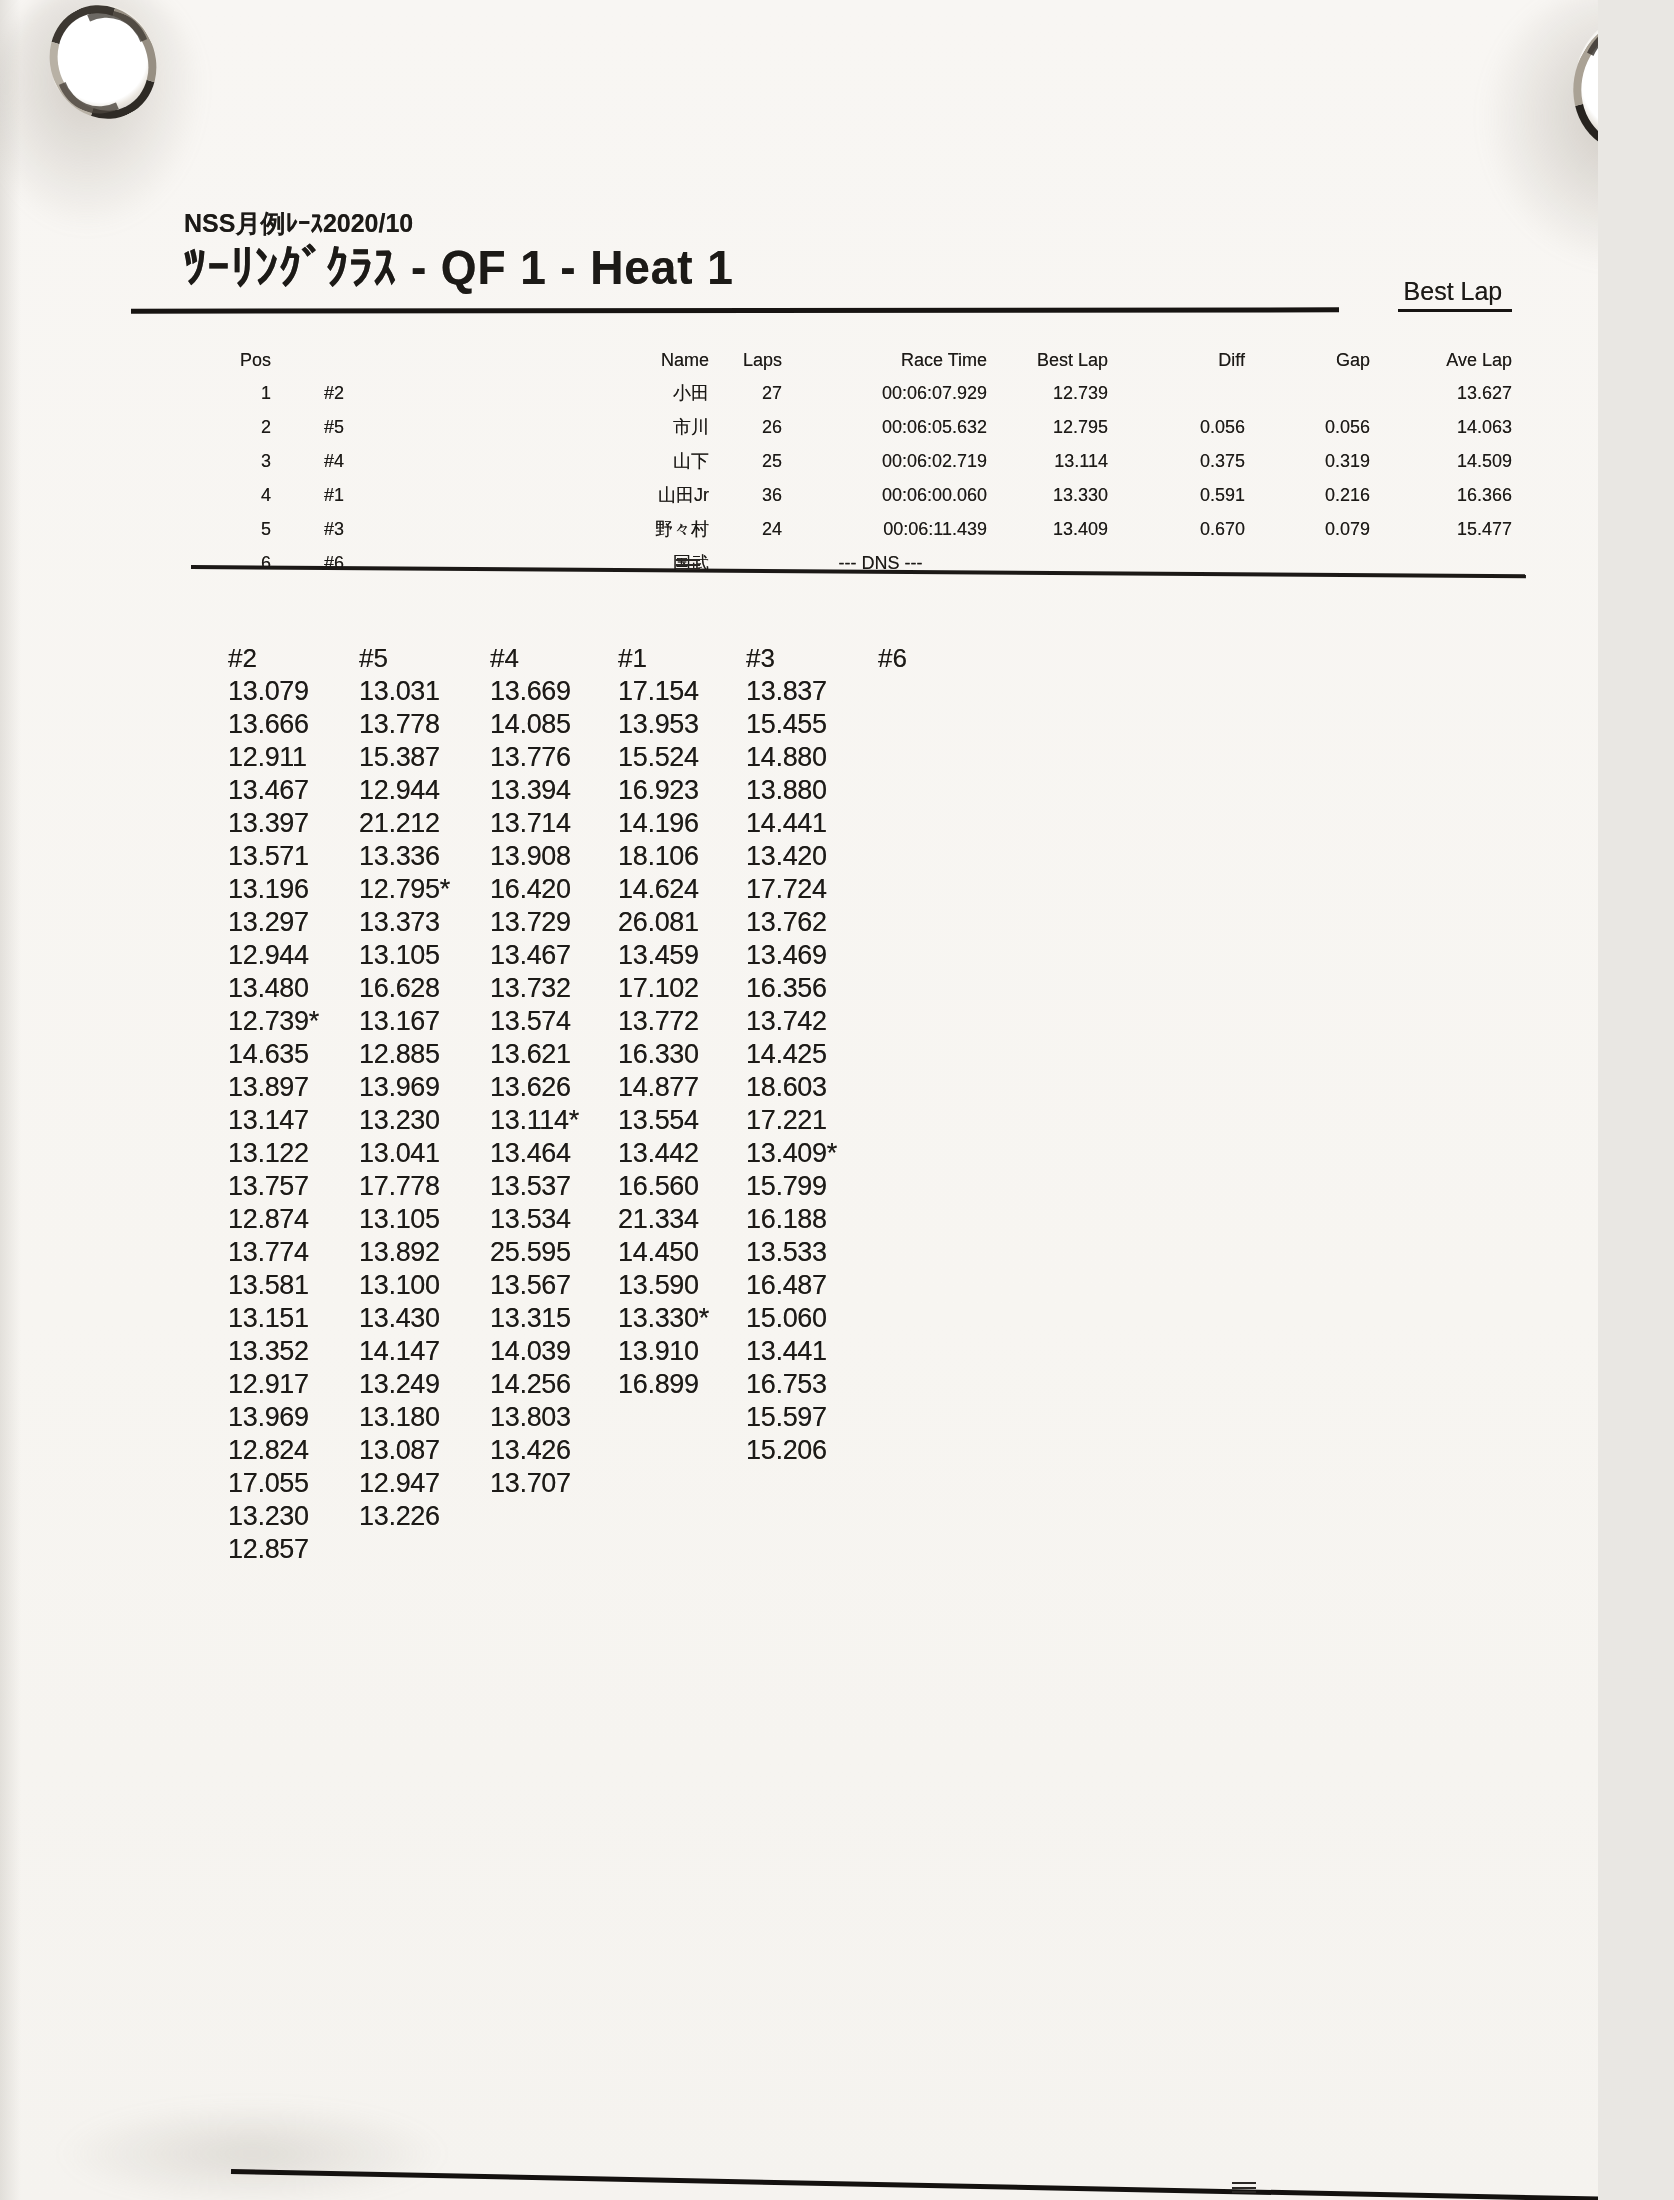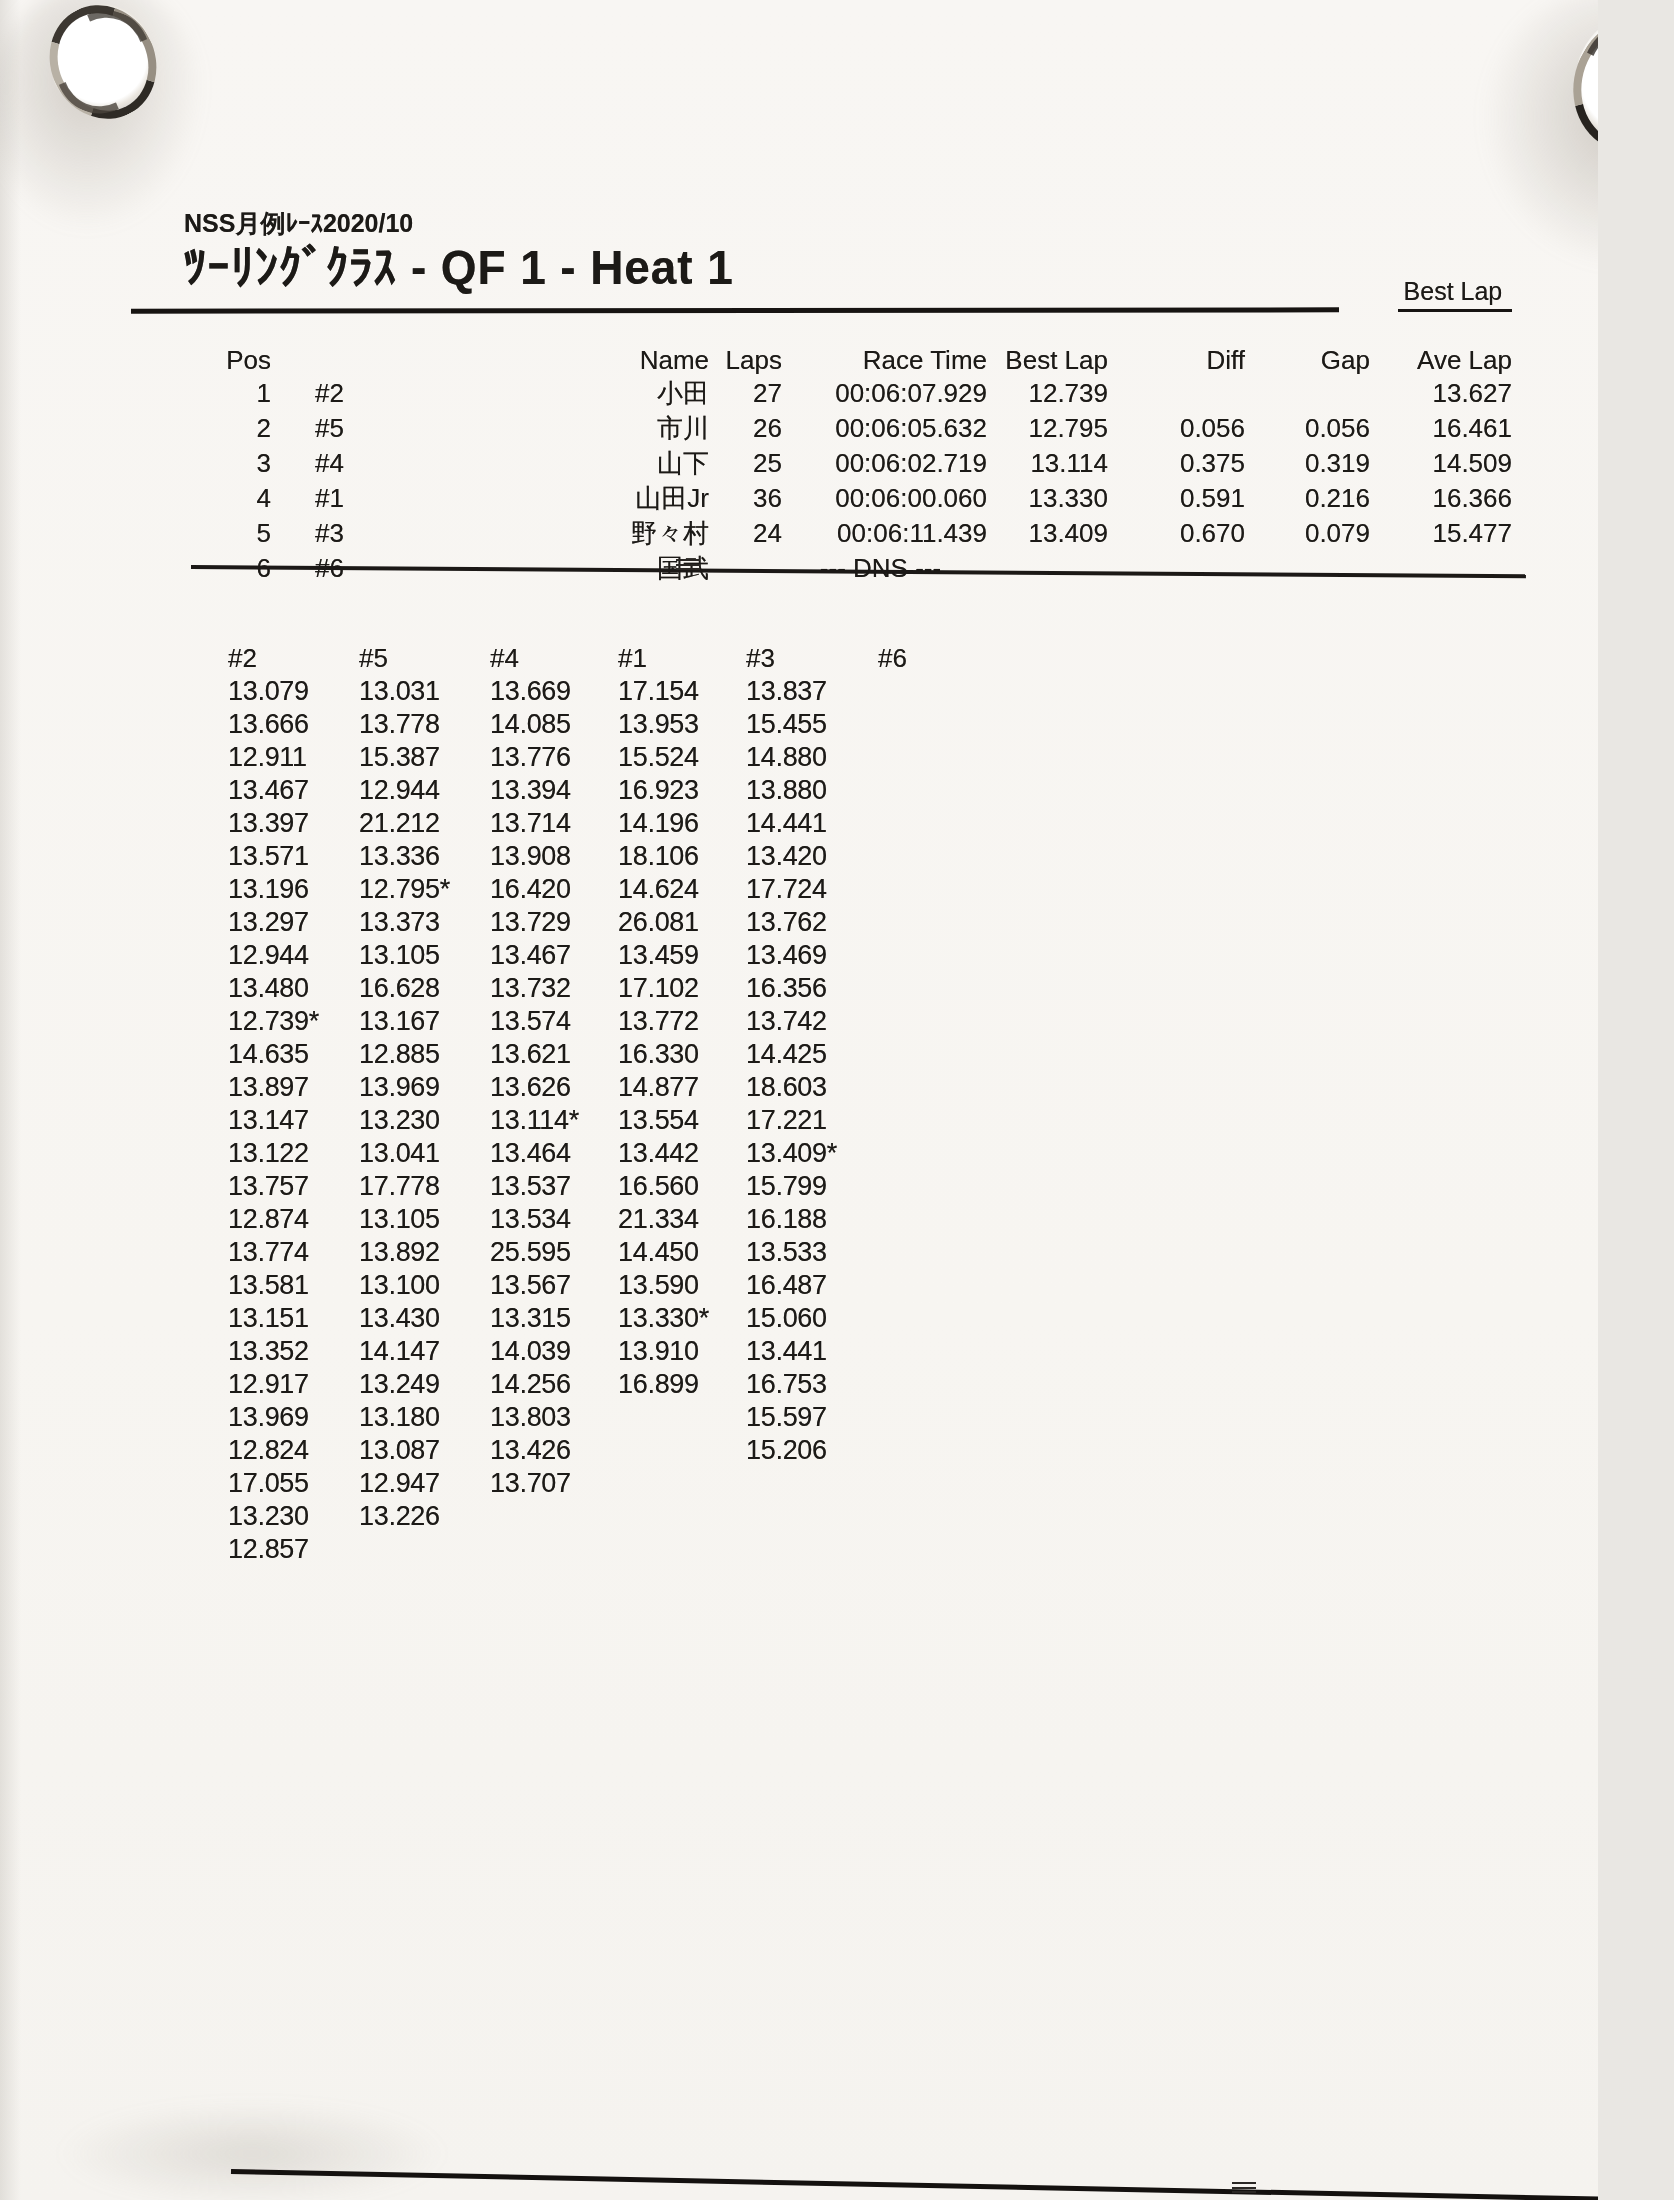--- a/index.html
+++ b/index.html
@@ -36,21 +36,21 @@
   .ring-right .band1{border-top-color:#8f887c;border-right-color:#37322c;border-bottom-color:#27231f;border-left-color:#aaa295;transform:rotate(30deg);}
   .ring-right .band2{border-top-color:rgba(52,47,41,.8);border-right-color:rgba(255,255,255,0);border-bottom-color:rgba(58,53,46,.85);border-left-color:rgba(255,255,255,0);transform:rotate(-18deg) scale(.9);}
 
   
   .event-line{position:absolute;left:184px;top:207px;font-size:25px;font-weight:bold;letter-spacing:0;}
   .title-line{position:absolute;left:183px;top:239px;font-size:46px;font-weight:bold;letter-spacing:0.9px;transform:scaleY(1.04);transform-origin:left top;white-space:nowrap;}
   .title-rule{position:absolute;left:131px;top:308px;width:1208px;height:4.7px;background:#171412;transform:rotate(-.06deg);}
   .bestlap-corner{position:absolute;left:1398px;top:277px;font-size:25px;padding:0 9.3px 2.8px 5.6px;border-bottom:3.7px solid #171412;}
 
   
-  table.results{position:absolute;left:131px;top:345px;width:1381px;border-collapse:collapse;table-layout:fixed;font-size:26px;}
+  table.results{position:absolute;left:131px;top:345px;width:1381px;border-collapse:collapse;table-layout:fixed;font-size:18px;}
   table.results th,table.results td{padding:0;font-weight:normal;white-space:nowrap;overflow:visible;}
   table.results thead tr{height:31px;}
   table.results tbody tr{height:34px;}
   table.results .num{text-align:right;}
   table.results .name{text-align:right;padding-left:22.4px;}
   table.results .dns{text-align:center;padding-left:65px;}
 
   
   .lap-chart{position:absolute;left:0;top:0;width:1674px;height:1678px;}
   .lapcol{position:absolute;top:641px;width:131px;}
@@ -134,21 +134,21 @@
         </tr>
         <tr>
           <td class="num">2</td>
           <td class="num">#5</td>
           <td class="name">市川</td>
           <td class="num">26</td>
           <td class="num">00:06:05.632</td>
           <td class="num">12.795</td>
           <td class="num">0.056</td>
           <td class="num">0.056</td>
-          <td class="num">16.461</td>
+          <td class="num">14.063</td>
         </tr>
         <tr>
           <td class="num">3</td>
           <td class="num">#4</td>
           <td class="name">山下</td>
           <td class="num">25</td>
           <td class="num">00:06:02.719</td>
           <td class="num">13.114</td>
           <td class="num">0.375</td>
           <td class="num">0.319</td>

